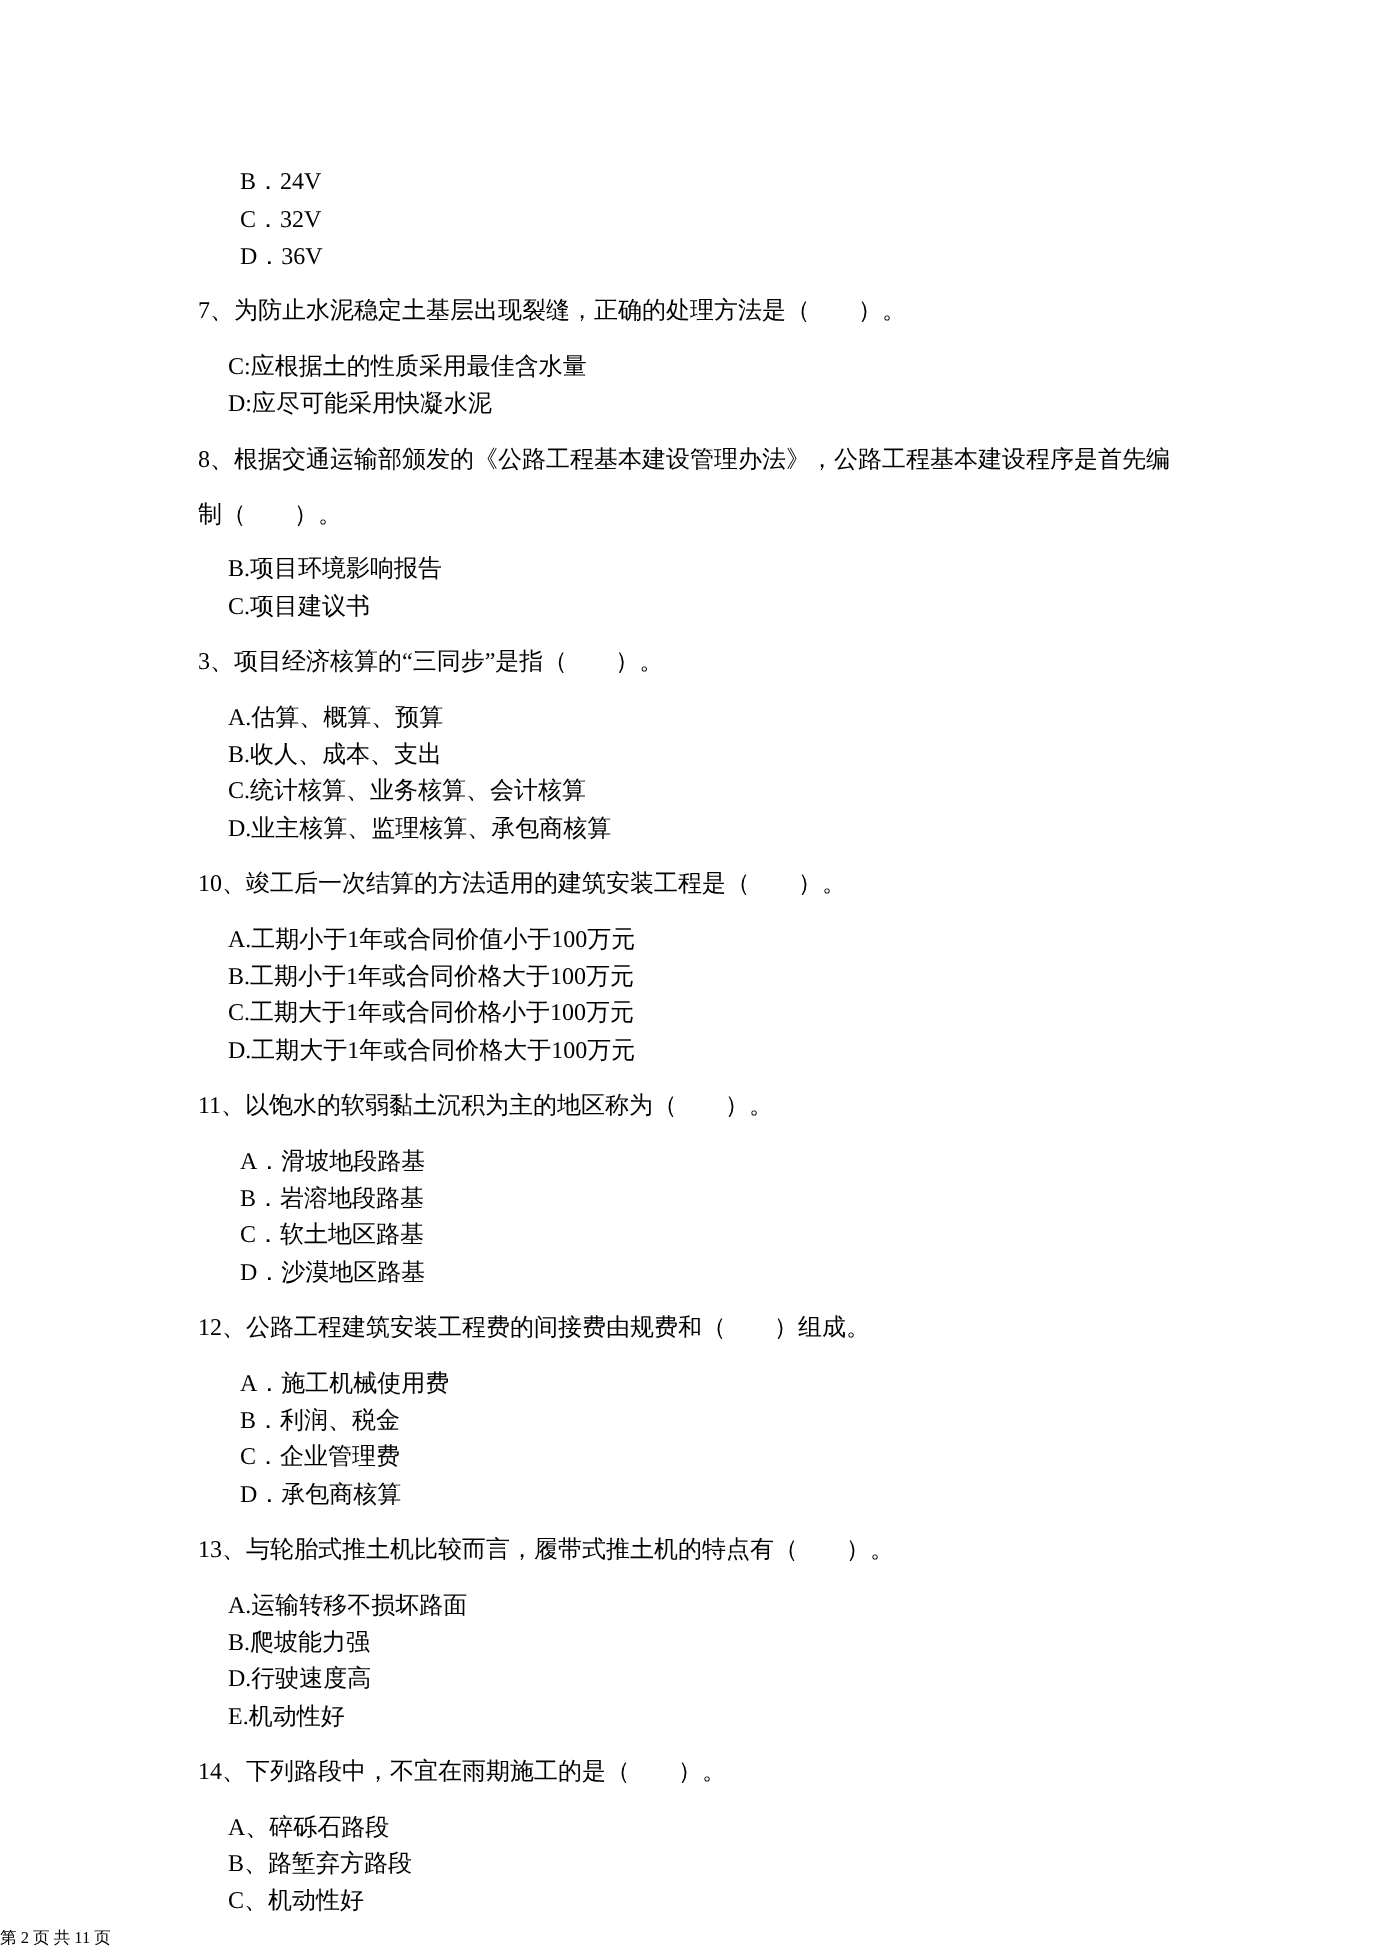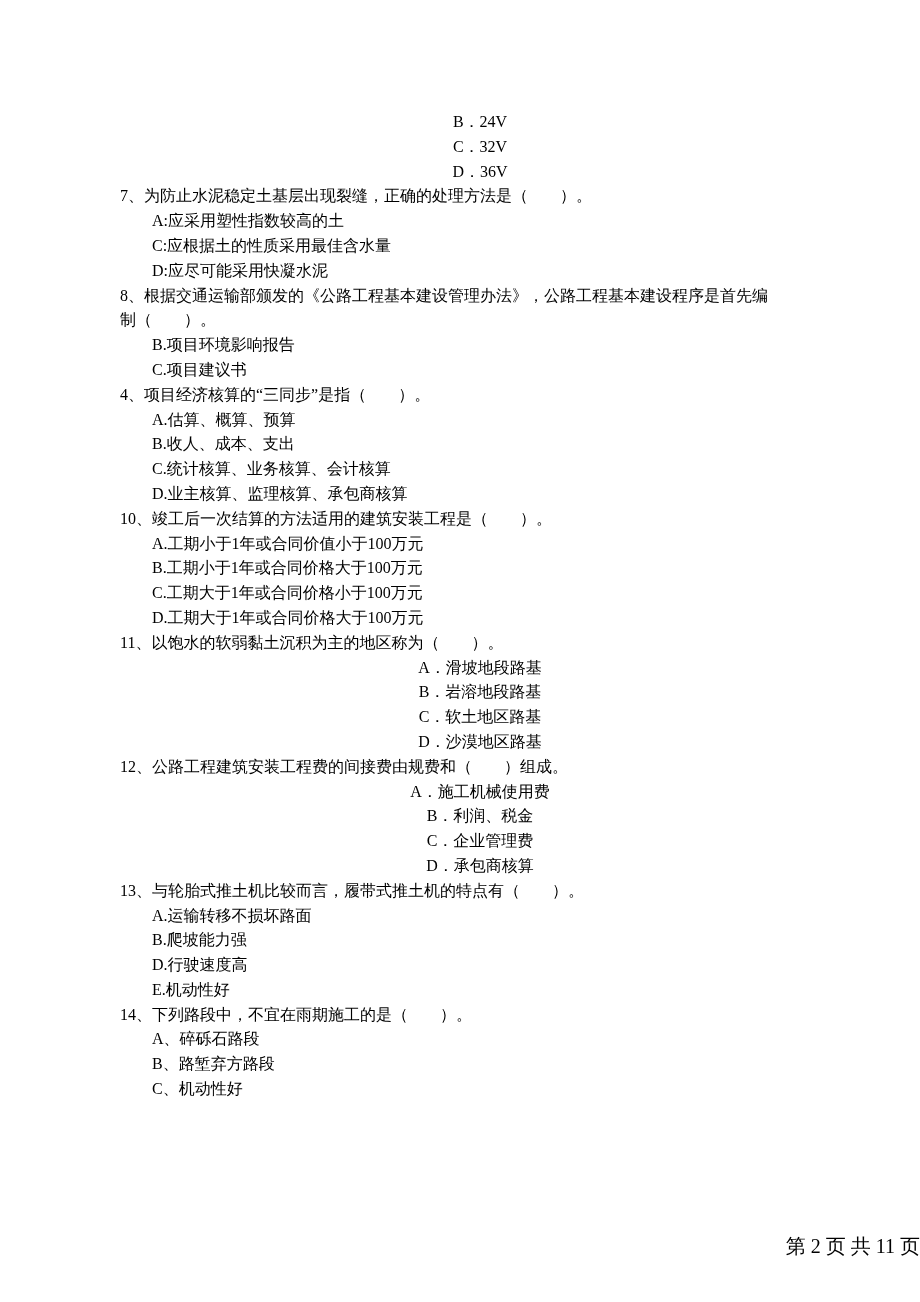--- a/index.html
+++ b/index.html
@@ -12,60 +12,58 @@
     line-height: 1.55;
   }
   .page {
     width: 920px;
     min-height: 1302px;
     padding: 110px 120px 60px 120px;
     box-sizing: border-box;
     position: relative;
   }
   .q-text {
-    margin: 0;
+    margin: 12px;
   }
   .opt {
     padding-left: 2em;
     margin: 0;
   }
   .opt2 {
     padding-left: 2.5em;
     margin: 0;
-    text-align: center;
   }
   .footer {
     position: absolute;
     bottom: 40px;
     width: 100%;
     left: 0;
-    text-align: right;
-    font-size: 20px;
+    text-align: left;
+    font-size: 11px;
   }
 </style>
 </head>
 <body>
 
 <div class="page">
 
   <p class="opt2">B．24V</p>
   <p class="opt2">C．32V</p>
   <p class="opt2">D．36V</p>
 
   <p class="q-text">7、为防止水泥稳定土基层出现裂缝，正确的处理方法是（　　）。</p>
-  <p class="opt">A:应采用塑性指数较高的土</p>
   <p class="opt">C:应根据土的性质采用最佳含水量</p>
   <p class="opt">D:应尽可能采用快凝水泥</p>
 
   <p class="q-text">8、根据交通运输部颁发的《公路工程基本建设管理办法》，公路工程基本建设程序是首先编</p>
   <p class="q-text">制（　　）。</p>
   <p class="opt">B.项目环境影响报告</p>
   <p class="opt">C.项目建议书</p>
 
-  <p class="q-text">4、项目经济核算的“三同步”是指（　　）。</p>
+  <p class="q-text">3、项目经济核算的“三同步”是指（　　）。</p>
   <p class="opt">A.估算、概算、预算</p>
   <p class="opt">B.收人、成本、支出</p>
   <p class="opt">C.统计核算、业务核算、会计核算</p>
   <p class="opt">D.业主核算、监理核算、承包商核算</p>
 
   <p class="q-text">10、竣工后一次结算的方法适用的建筑安装工程是（　　）。</p>
   <p class="opt">A.工期小于1年或合同价值小于100万元</p>
   <p class="opt">B.工期小于1年或合同价格大于100万元</p>
   <p class="opt">C.工期大于1年或合同价格小于100万元</p>
   <p class="opt">D.工期大于1年或合同价格大于100万元</p>

